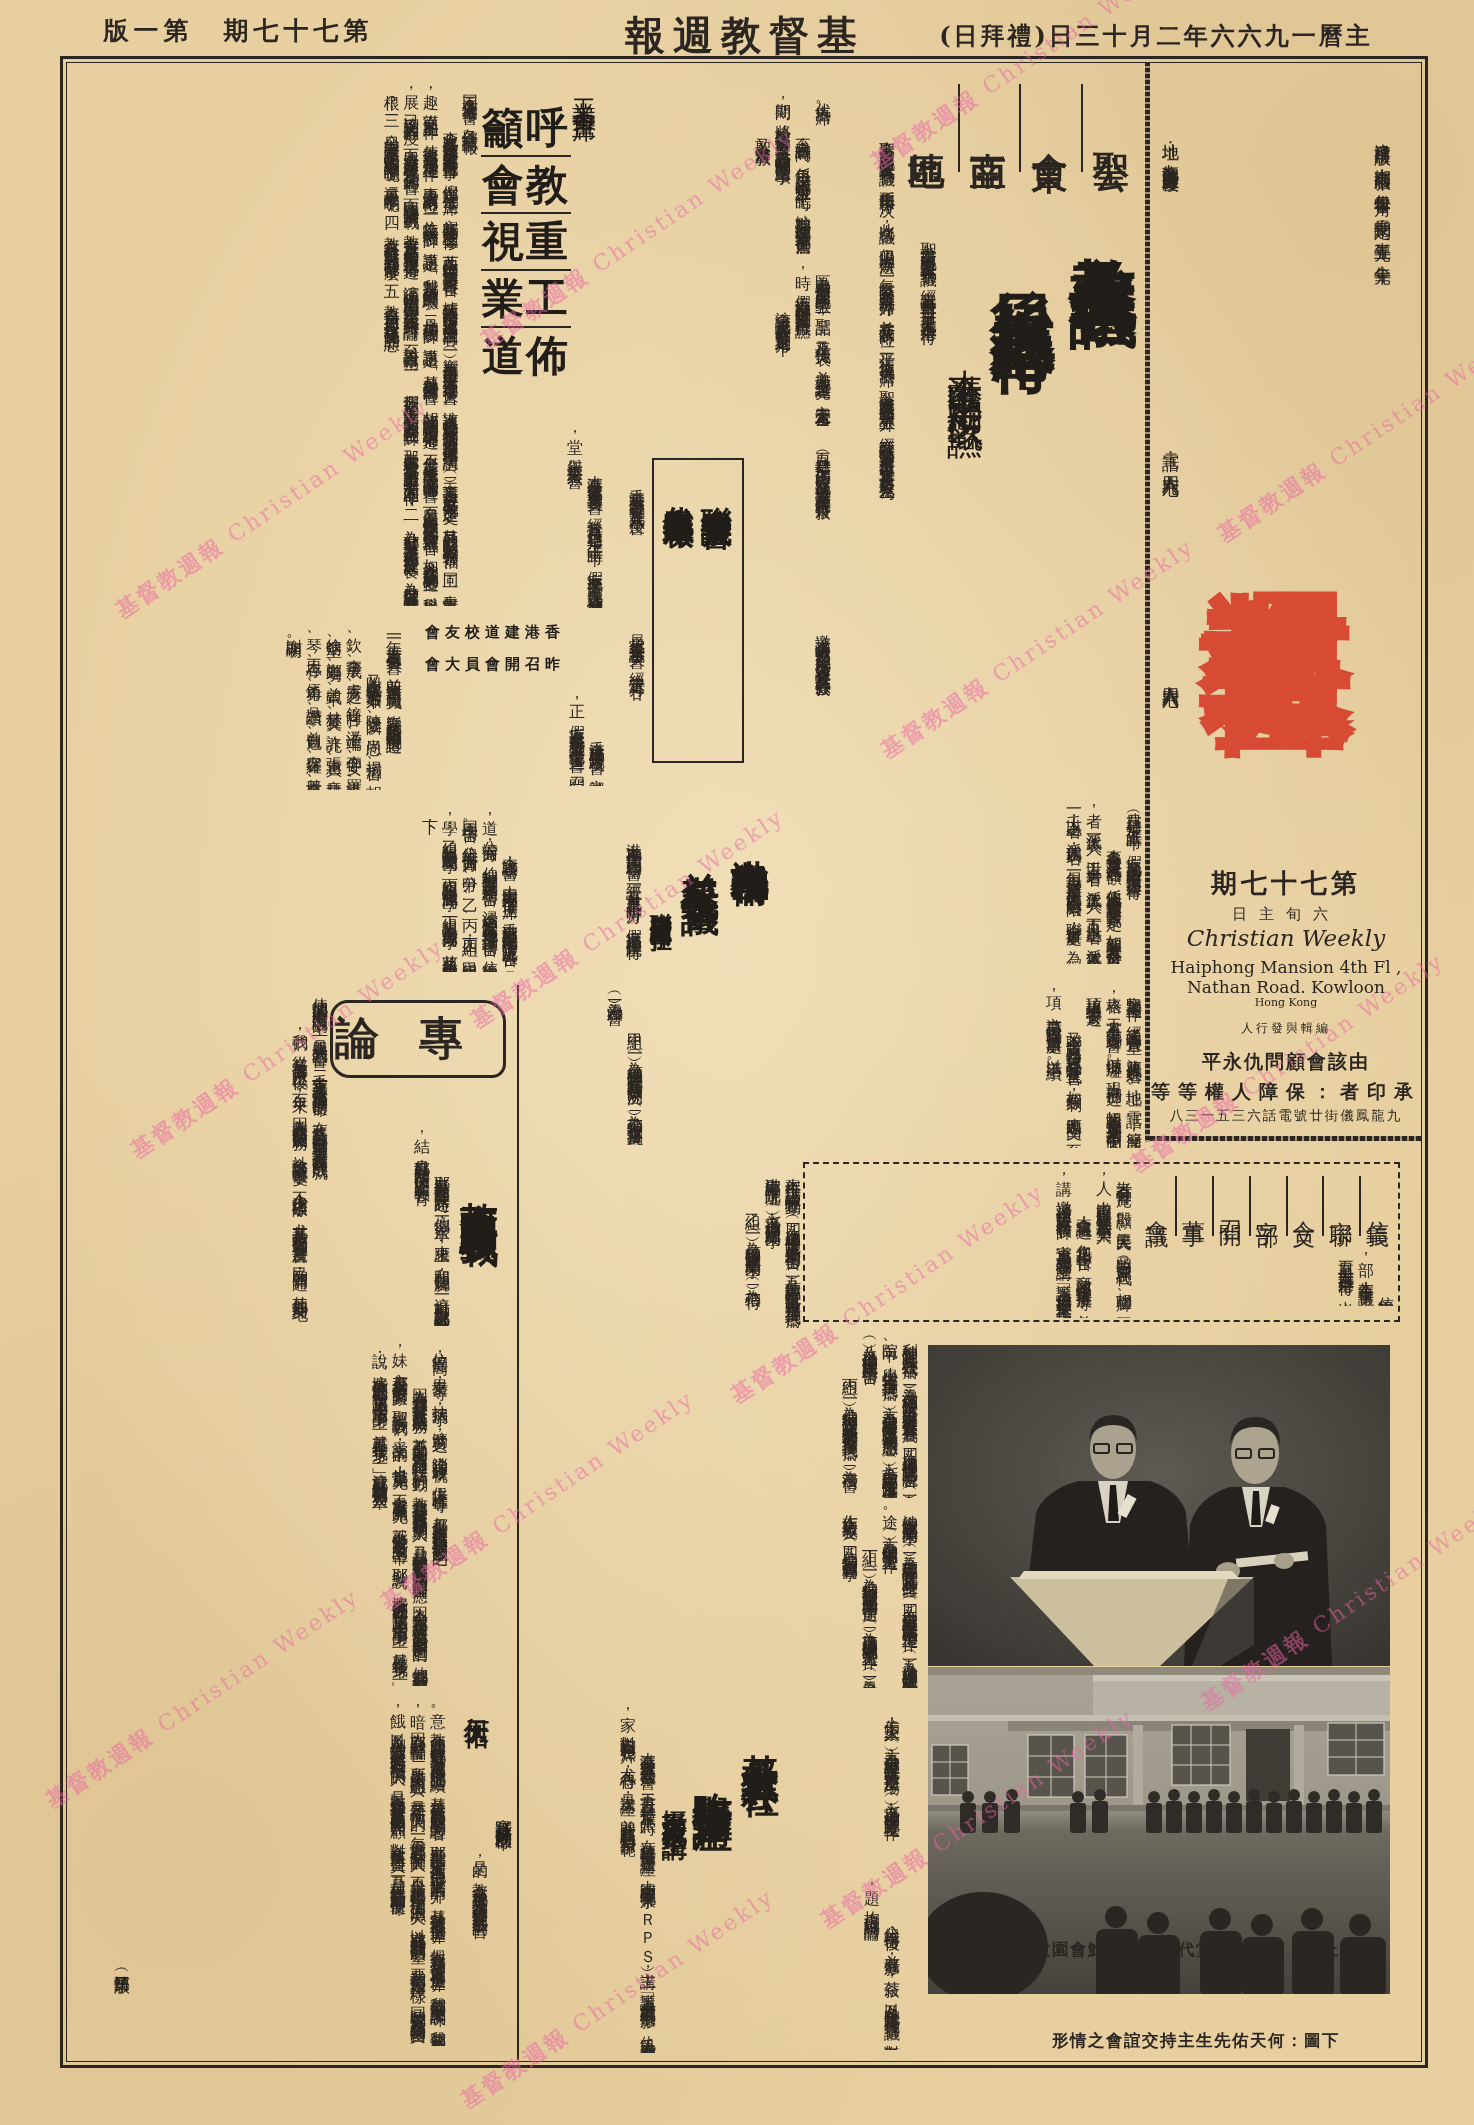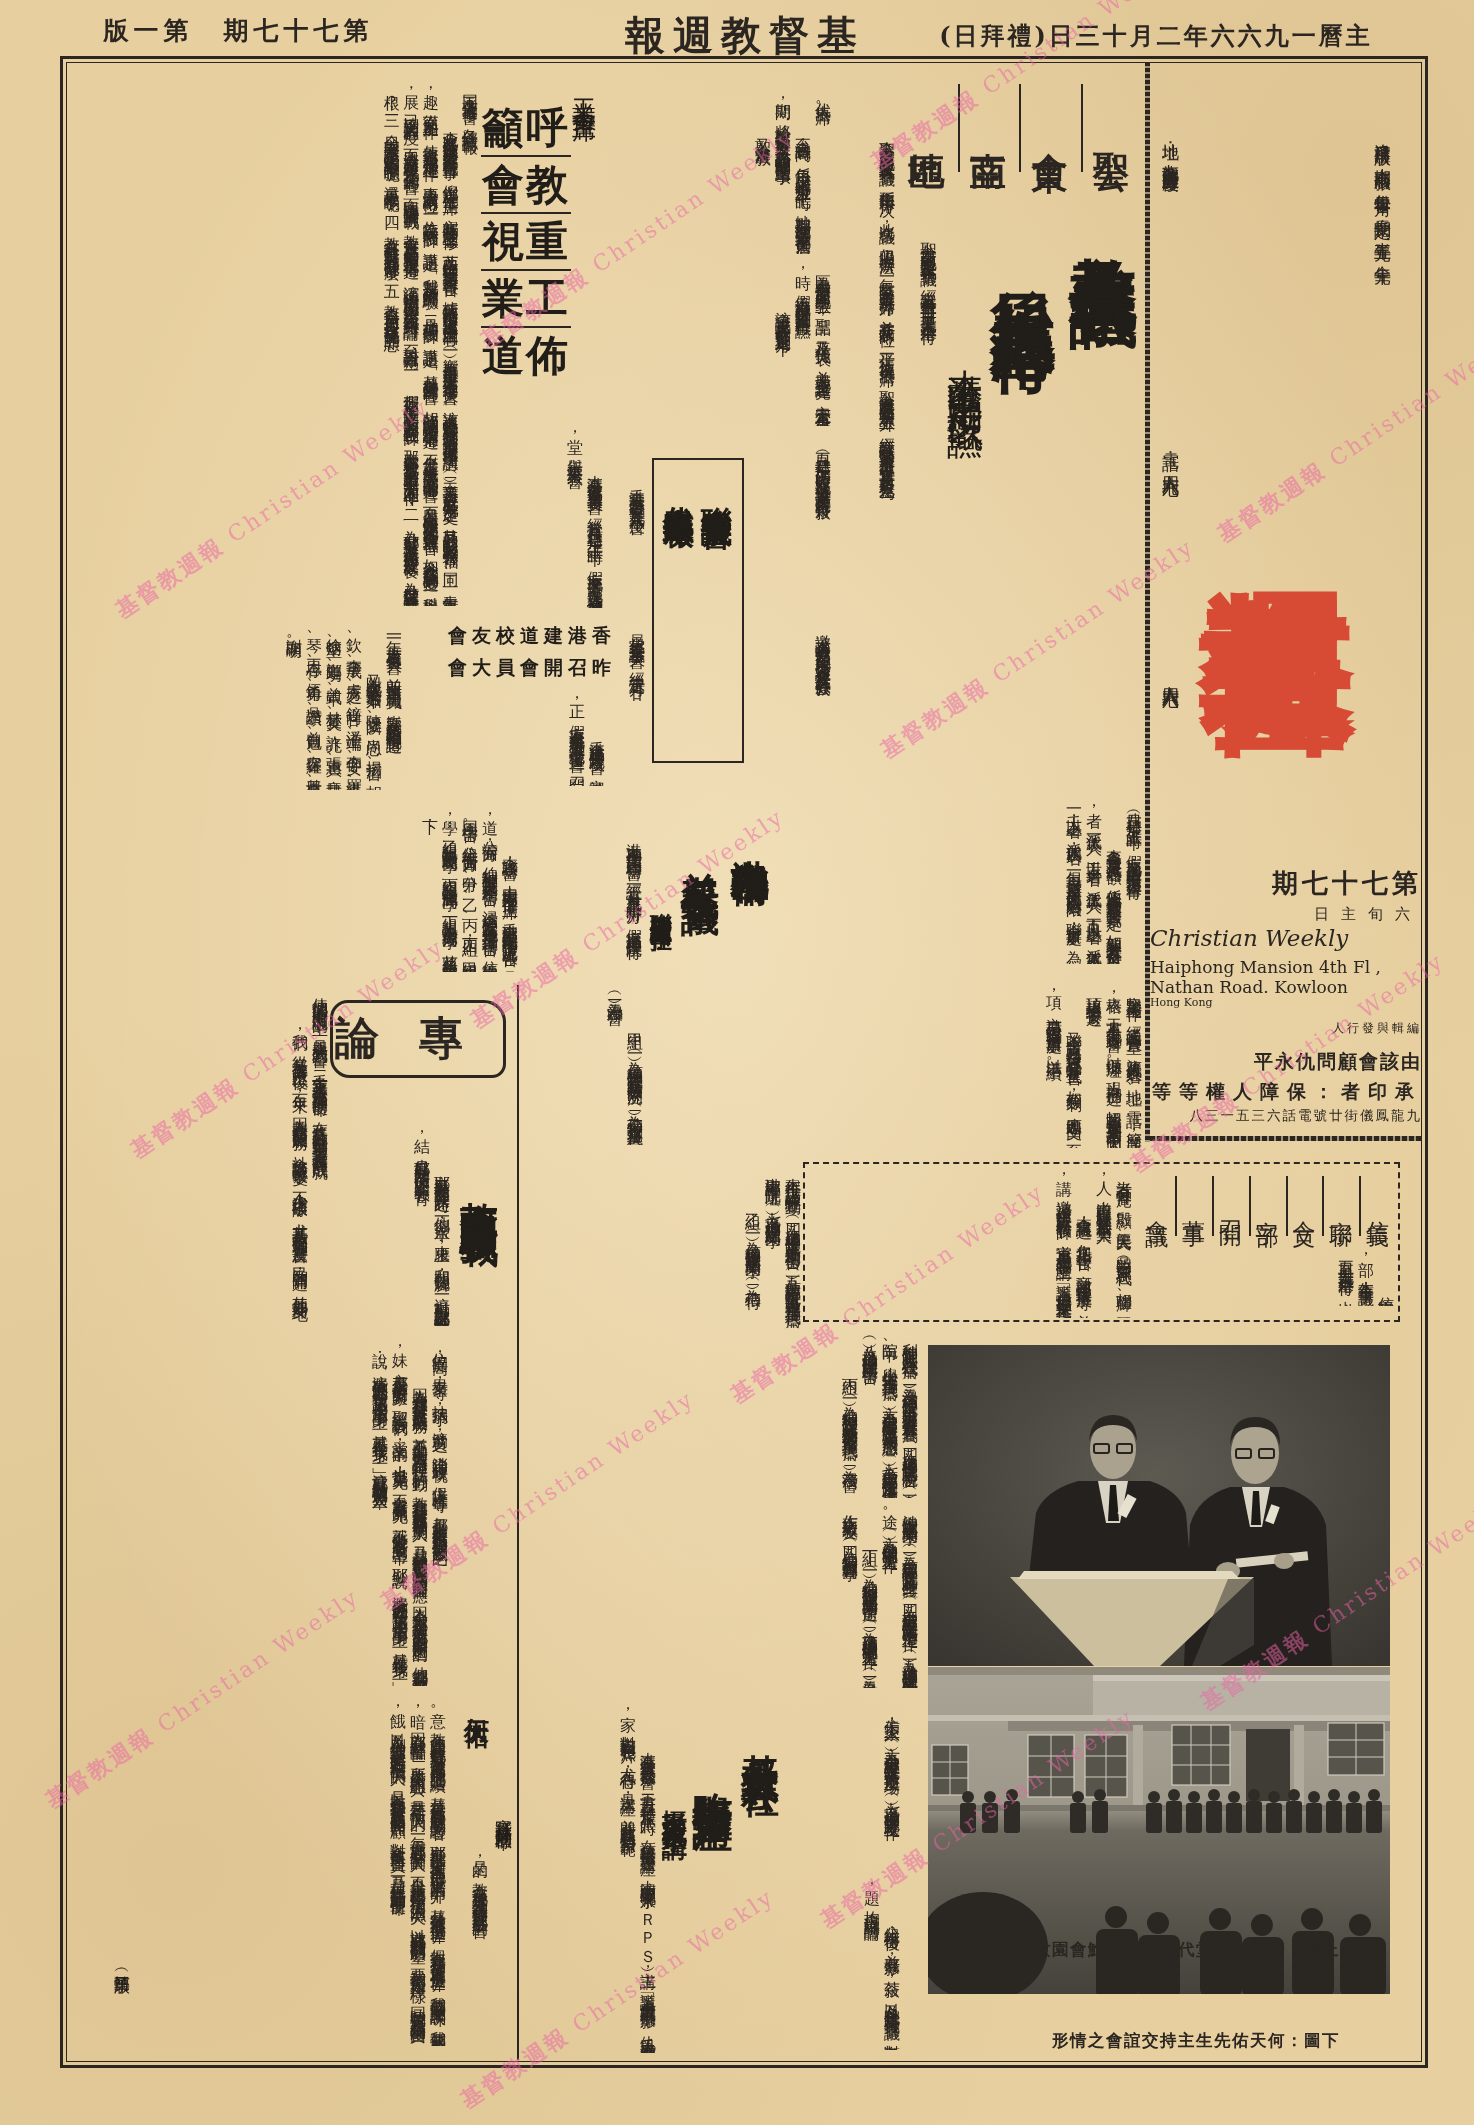--- a/index.html
+++ b/index.html
@@ -29,21 +29,21 @@
 
 
 #mh-rule-v{left:1145px;top:62px;width:5px;height:1080px;background:repeating-linear-gradient(to bottom,#2b2621 0 4px,rgba(43,38,33,0.35) 4px 6px)}
 #mh-rule-h{left:1150px;top:1136px;width:272px;height:5px;background:repeating-linear-gradient(to right,#2b2621 0 5px,rgba(43,38,33,0.35) 5px 7px)}
 #mh-title{left:1188px;top:76px;width:184px;height:790px;font-size:158px;letter-spacing:-2px;line-height:184px;color:#d74b34;font-family:"DejaVu Serif",serif;font-weight:700;text-align:center}
 .mh-col{position:absolute;writing-mode:vertical-rl;font-size:17px;letter-spacing:1.2px;line-height:26px;white-space:nowrap;font-family:"DejaVu Sans",sans-serif;color:#2b2621}
 #mh-info-right{left:1370px;top:130px;width:26px;height:650px}
 #mh-addr{left:1158px;top:130px;width:26px;height:260px}
 #mh-phone1{left:1158px;top:440px;width:26px;height:170px}
 #mh-phone2{left:1158px;top:672px;width:26px;height:115px}
-.mh-c{position:absolute;left:1150px;width:272px;white-space:nowrap}
+.mh-c{position:absolute;left:1150px;width:272px;text-align:center;white-space:nowrap}
 #mh-issue{top:866px;font-size:26px;letter-spacing:4px;font-weight:700;font-family:"DejaVu Sans",sans-serif}
 #mh-day{top:905px;font-size:15px;letter-spacing:12px}
 #mh-en-name{top:925px;font-size:23px;font-style:italic;font-family:"DejaVu Serif",serif}
 #mh-en-0{top:957px;font-size:17px}
 #mh-en-1{top:977px;font-size:17px}
 #mh-en-2{top:996px;font-size:11px}
 #mh-editor{top:1020px;font-size:12px;letter-spacing:3px}
 #mh-publisher{top:1049px;font-size:19px;letter-spacing:2px;font-weight:700;font-family:"DejaVu Sans",sans-serif}
 #mh-printer{top:1079px;font-size:19px;letter-spacing:8px;font-weight:700;font-family:"DejaVu Sans",sans-serif}
 #mh-printer-addr{top:1107px;font-size:13.5px;letter-spacing:2px}
@@ -78,21 +78,21 @@
 
 
 #ind-kicker{left:570px;top:80px;width:28px;height:196px;font-size:24px;letter-spacing:3px;line-height:28px;font-family:"DejaVu Serif",serif}
 #ind-head{left:481px;top:100px;width:90px;height:290px}
 #ind-head .row{height:57px;font-family:"DejaVu Sans",sans-serif;font-weight:700;font-size:42px;line-height:55px;text-align:center;letter-spacing:2px;color:#211d19}
 #ind-head .sepb{border-bottom:2px solid #2b2621}
 #ind-lede{left:481px;top:426px;width:124px;height:182px}
 #ind-body{left:68px;top:82px;width:412px;height:524px;line-height:19.6px}
 
 
-.jd-h{position:absolute;left:434px;width:196px;height:30px;font-size:19px;letter-spacing:5px;text-align:center;font-weight:700;font-family:"DejaVu Serif",serif;color:#211d19}
+.jd-h{position:absolute;left:397px;width:196px;height:30px;font-size:15px;letter-spacing:5px;text-align:center;font-weight:700;font-family:"DejaVu Serif",serif;color:#211d19}
 #jd-h1{top:623px}
 #jd-h2{top:655px}
 #jd-b1{left:407px;top:692px;width:200px;height:94px}
 #jd-b2{left:68px;top:626px;width:336px;height:164px}
 
 
 #gj-h1{left:727px;top:830px;width:46px;height:285px;font-size:38px;letter-spacing:1px;line-height:46px}
 #gj-h2{left:677px;top:842px;width:46px;height:300px;font-size:38px;letter-spacing:4px;line-height:46px}
 #gj-h3{left:645px;top:895px;width:32px;height:245px;font-size:22px;letter-spacing:2px;line-height:32px}
 #gj-lede{left:540px;top:812px;width:104px;height:164px}

